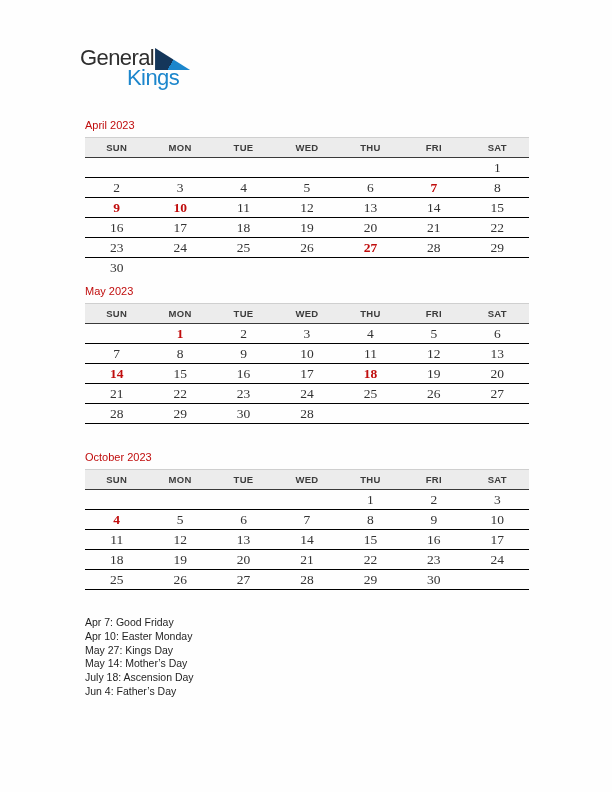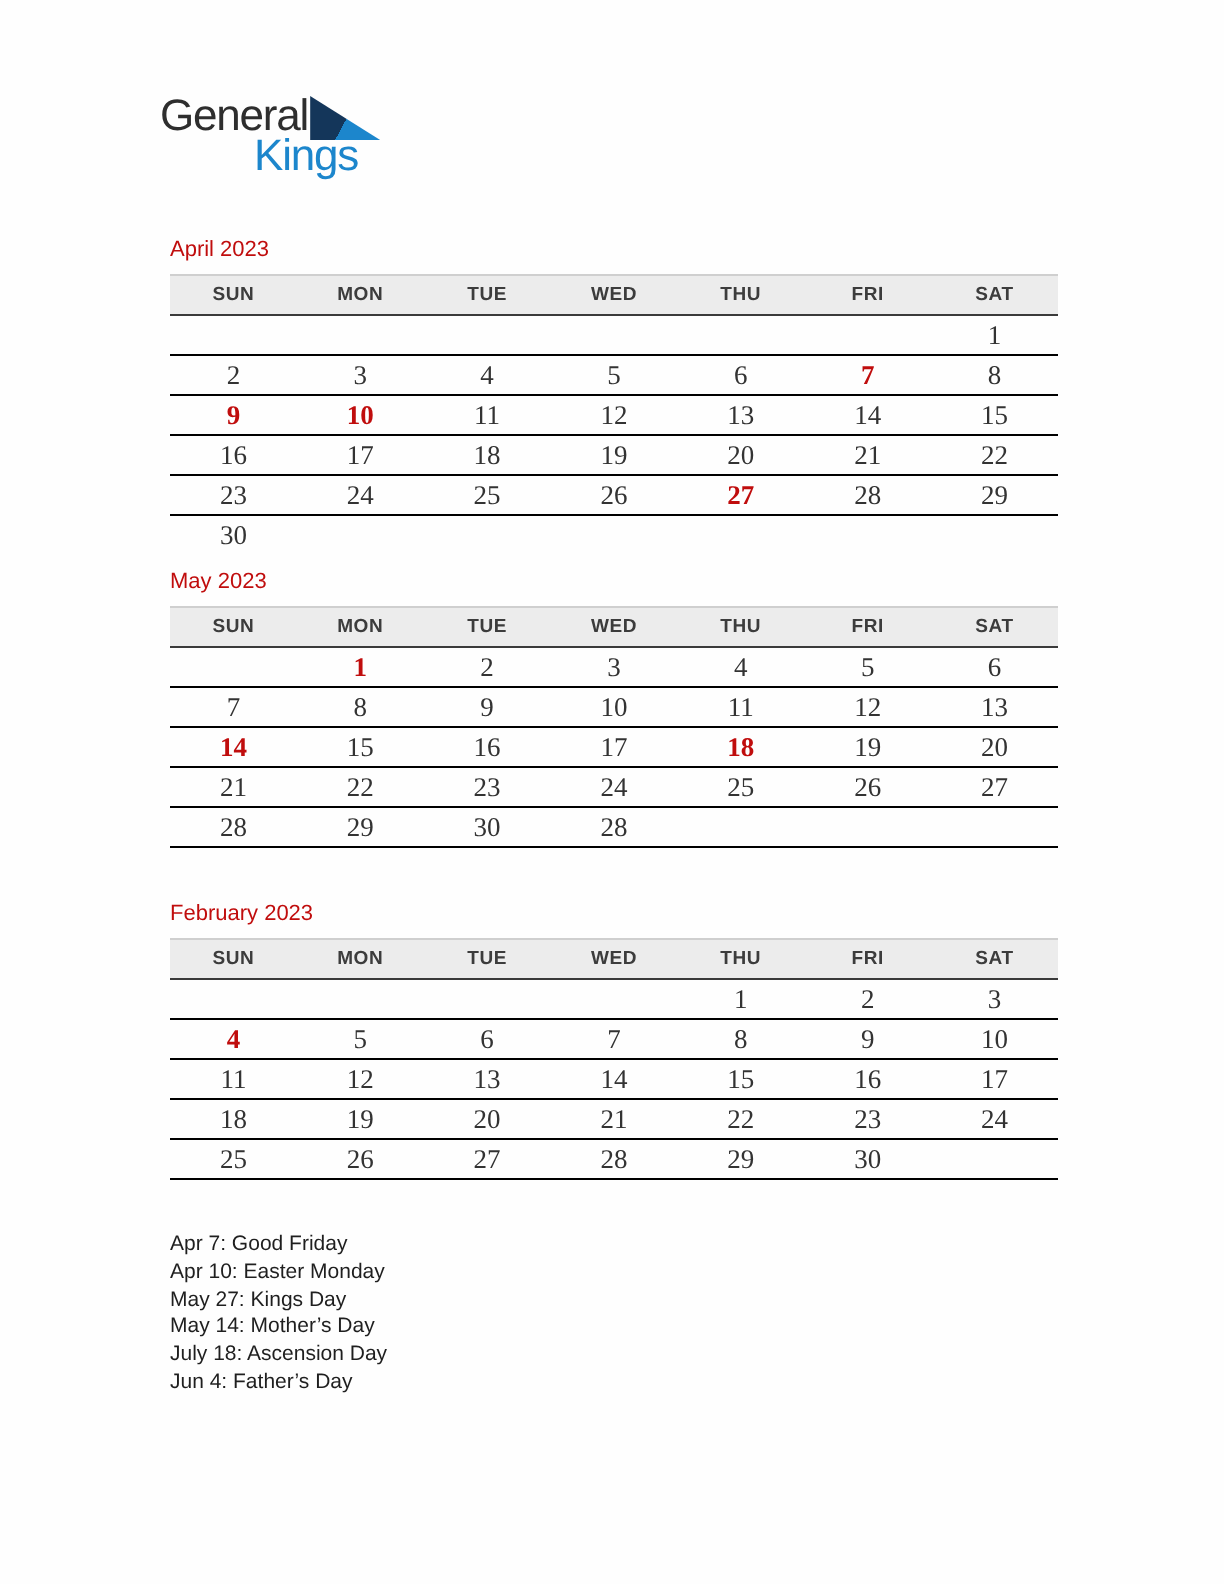--- a/index.html
+++ b/index.html
@@ -221,21 +221,21 @@
                 <td></td>
                 <td></td>
                 <td></td>
                 <td></td>
               </tr>
             </tbody>
     </table>
   </section>
 
   <section class="month">
-    <h2 class="month-title">February 2023</h2>
+    <h2 class="month-title">October 2023</h2>
     <table class="cal">
       <thead>
               <tr>
                 <th>SUN</th>
                 <th>MON</th>
                 <th>TUE</th>
                 <th>WED</th>
                 <th>THU</th>
                 <th>FRI</th>
                 <th>SAT</th>

